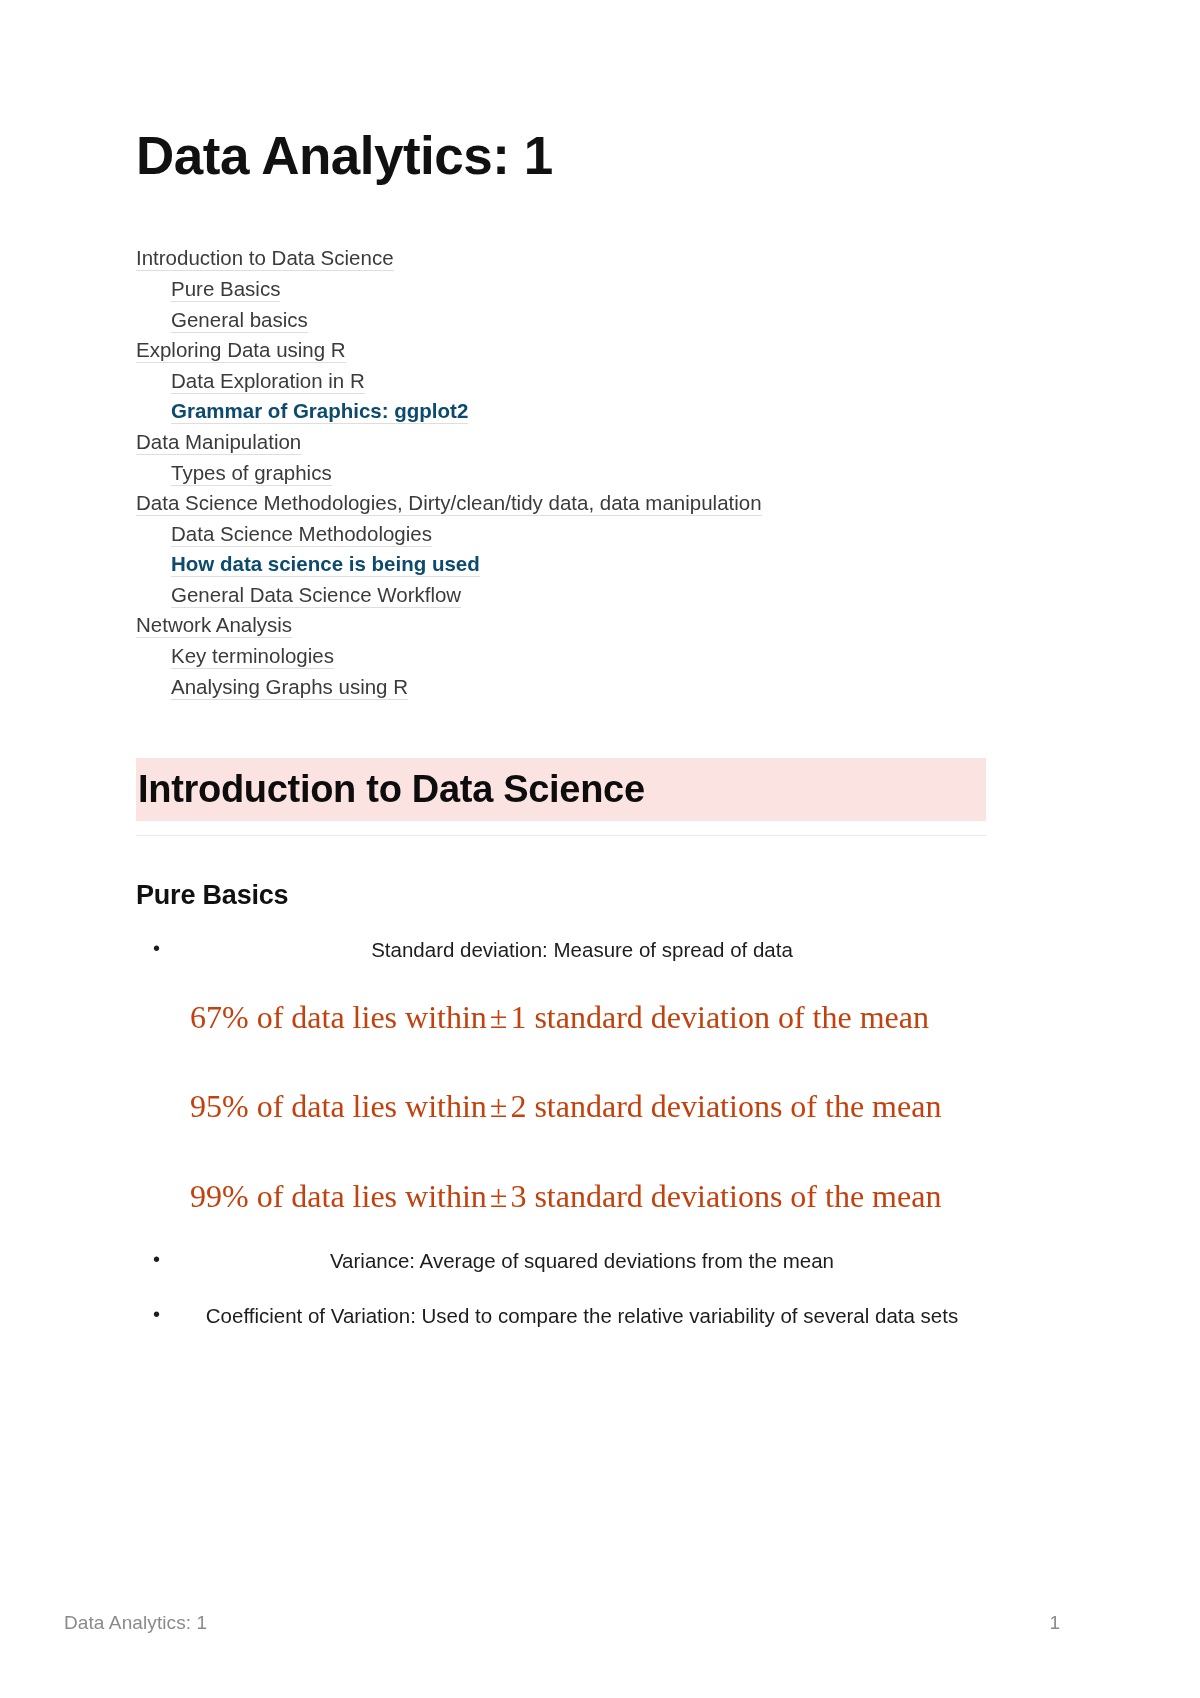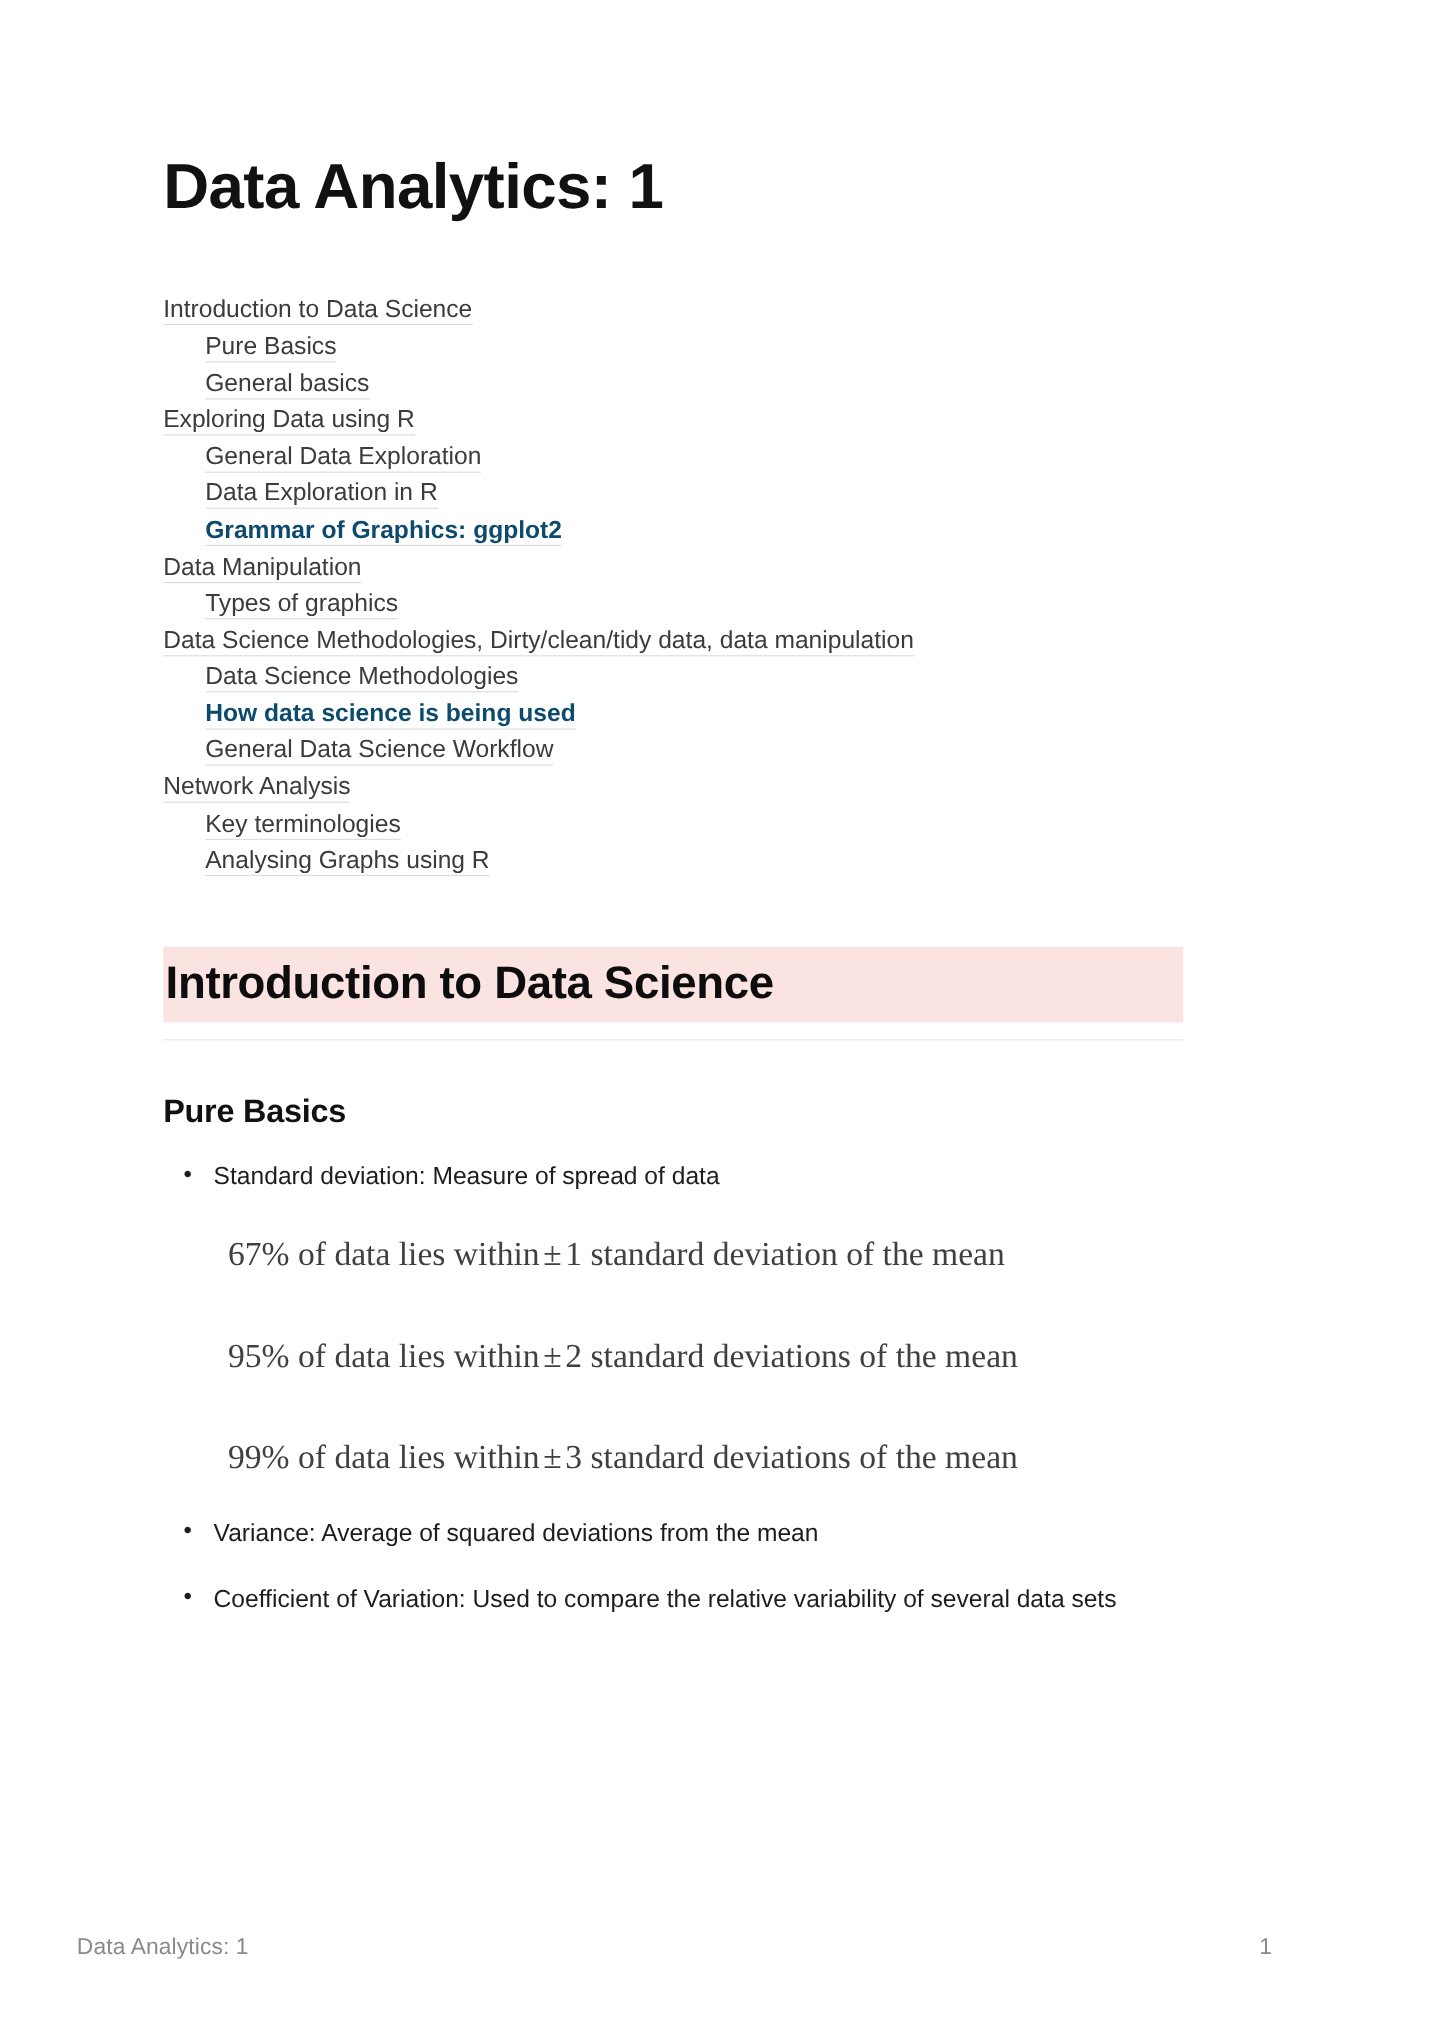--- a/index.html
+++ b/index.html
@@ -97,20 +97,21 @@
     letter-spacing: -0.2px;
     color: #111111;
     margin: 44px 0 22px 0;
   }
 
   
   ul.bullets {
     margin: 0;
     padding: 0 0 0 42px;
     list-style: none;
+    text-align: center;
   }
   ul.bullets > li {
     position: relative;
     font-size: 20.5px;
     line-height: 33px;
     color: #1d1d1d;
     margin: 0 0 22px 0;
     padding-left: 0;
   }
   ul.bullets > li::before {
@@ -123,23 +124,23 @@
   }
   ul.bullets > li.tight { margin-bottom: 10px; }
 
   
   .math-block {
     margin: 34px 0 30px 0;
     padding-left: 54px;
   }
   .math-line {
     font-family: "Liberation Serif", "DejaVu Serif", serif;
-    font-size: 28px;
+    font-size: 32px;
     line-height: 1.1;
-    color: #404040;
+    color: #c2410c;
     margin: 0 0 54px 0;
     white-space: nowrap;
   }
   .math-line:last-child { margin-bottom: 0; }
   .math-line .pm { padding: 0 3px; }
 
   
   .footer {
     position: absolute;
     left: 64px;
@@ -161,21 +162,20 @@
 
   <div class="content">
 
     <h1 class="doc-title">Data Analytics: 1</h1>
 
     <ul class="toc">
       <li class="toc-item lvl1"><span class="toc-link">Introduction to Data Science</span></li>
       <li class="toc-item lvl2"><span class="toc-link">Pure Basics</span></li>
       <li class="toc-item lvl2"><span class="toc-link">General basics</span></li>
       <li class="toc-item lvl1"><span class="toc-link">Exploring Data using R</span></li>
-      <li class="toc-item lvl2"><span class="toc-link">General Data Exploration</span></li>
       <li class="toc-item lvl2"><span class="toc-link">Data Exploration in R</span></li>
       <li class="toc-item lvl2 bold"><span class="toc-link">Grammar of Graphics: ggplot2</span></li>
       <li class="toc-item lvl1"><span class="toc-link">Data Manipulation</span></li>
       <li class="toc-item lvl2"><span class="toc-link">Types of graphics</span></li>
       <li class="toc-item lvl1"><span class="toc-link">Data Science Methodologies, Dirty/clean/tidy data, data manipulation</span></li>
       <li class="toc-item lvl2"><span class="toc-link">Data Science Methodologies</span></li>
       <li class="toc-item lvl2 bold"><span class="toc-link">How data science is being used</span></li>
       <li class="toc-item lvl2"><span class="toc-link">General Data Science Workflow</span></li>
       <li class="toc-item lvl1"><span class="toc-link">Network Analysis</span></li>
       <li class="toc-item lvl2"><span class="toc-link">Key terminologies</span></li>

